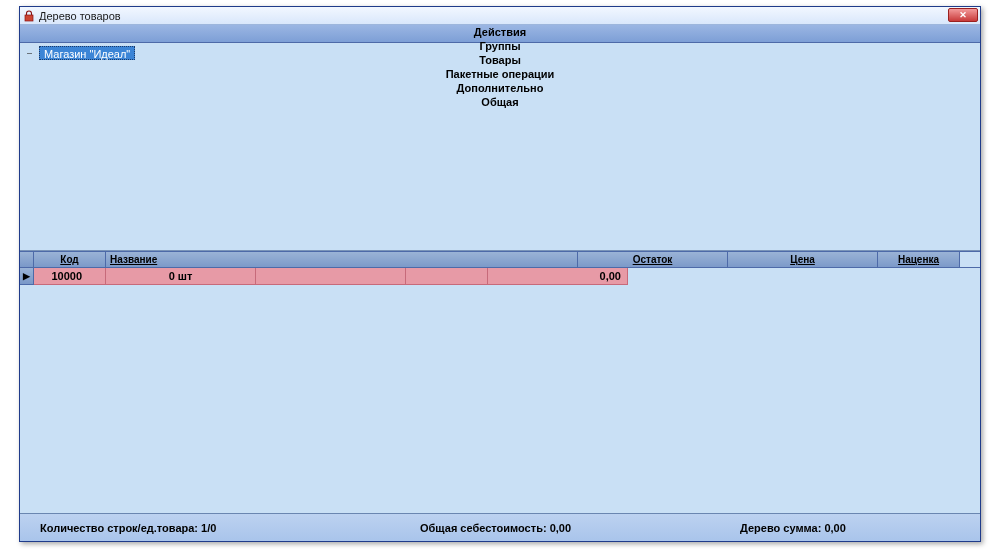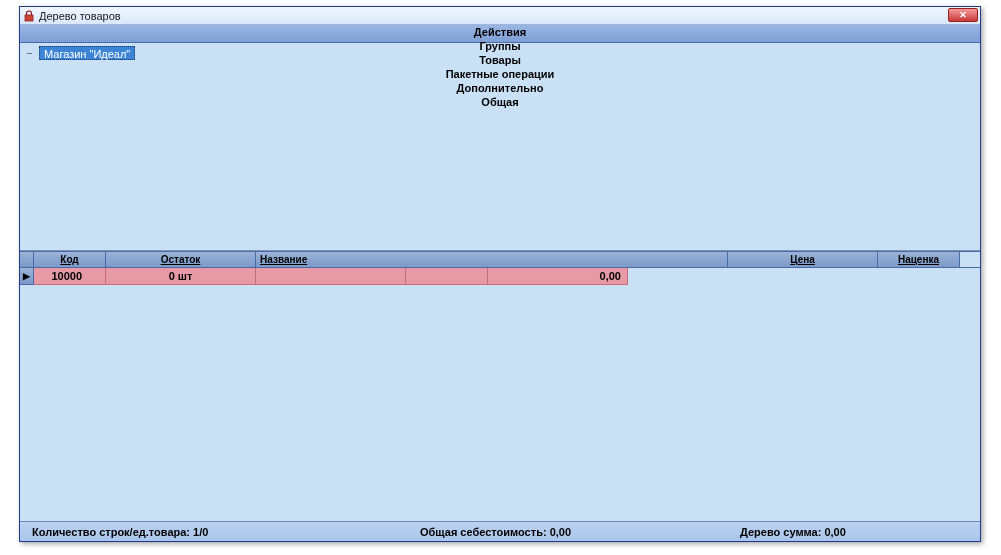--- a/index.html
+++ b/index.html
@@ -77,24 +77,24 @@
   .gd-cell {
     border-right:1px solid #c76a7a; border-bottom:1px solid #c76a7a;
     background:#e79aa6; display:flex; align-items:center; padding:0 4px;
     overflow:hidden; white-space:nowrap;
   }
   .gd-cell.col-code { justify-content:flex-end; padding-right:23px; }
   .gd-cell.col-stock { justify-content:center; }
   .gd-cell.col-cost  { justify-content:flex-end; padding-right:6px; }
 
   .statusbar {
-    position:absolute; left:0; right:0; bottom:0; height:20px;
+    position:absolute; left:0; right:0; bottom:0; height:28px;
     background:linear-gradient(#bcd2f0,#a9c4eb);
     border-top:1px solid #6a86b0; display:flex; align-items:center;
-    font-size:11px; font-weight:bold; color:#000; padding:0 12px;text-align:center;
+    font-size:11px; font-weight:bold; color:#000; padding:0 20px;text-align:center;
   }
   .status-seg { margin-right:40px; }
   .status-seg.mid { position:absolute; left:400px; }
   .status-seg.right{ position:absolute; left:720px; }
 </style>
 </head>
 <body>
 
 <div class="window">
 
@@ -124,22 +124,22 @@
     <div class="tree-row">
       <span class="tree-toggle">–</span>
       <span class="tree-label">Магазин "Идеал"</span>
     </div>
   </div>
 
   <div class="grid-header-wrap">
     <div class="gh-indicator"></div>
     <div class="grid-header">
       <div class="gh-cell col-code">Код</div>
+      <div class="gh-cell col-name">Название</div>
       <div class="gh-cell col-stock">Остаток</div>
-      <div class="gh-cell col-name">Название</div>
       <div class="gh-cell col-price">Цена</div>
       <div class="gh-cell col-markup">Наценка</div>
     </div>
     <div class="grid-spacer"></div>
   </div>
 
   <div class="grid-body">
     <div class="grid-row">
       <div class="row-indicator">▶</div>
       <div class="gd-cell col-code">10000</div>

